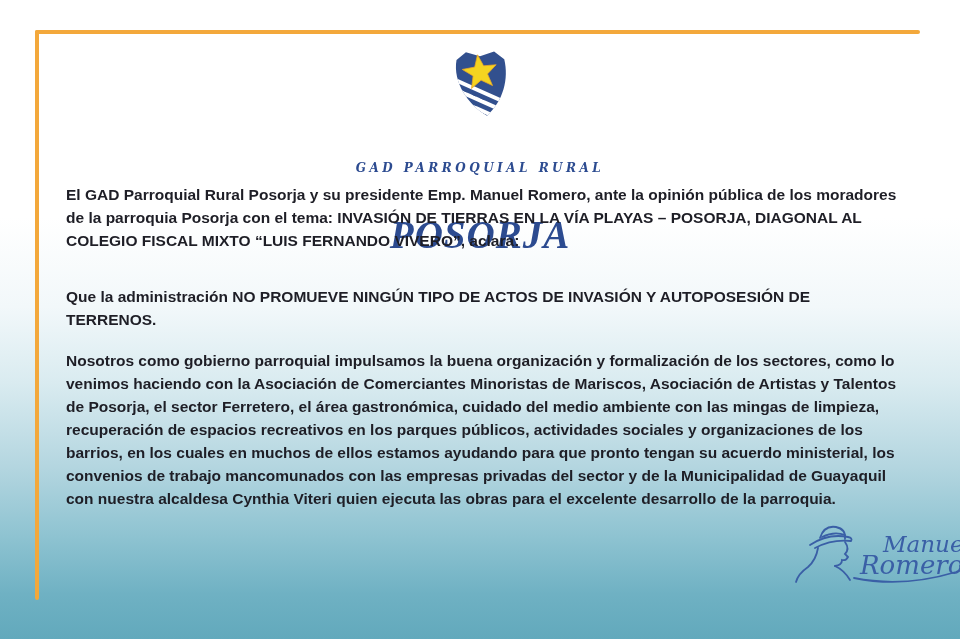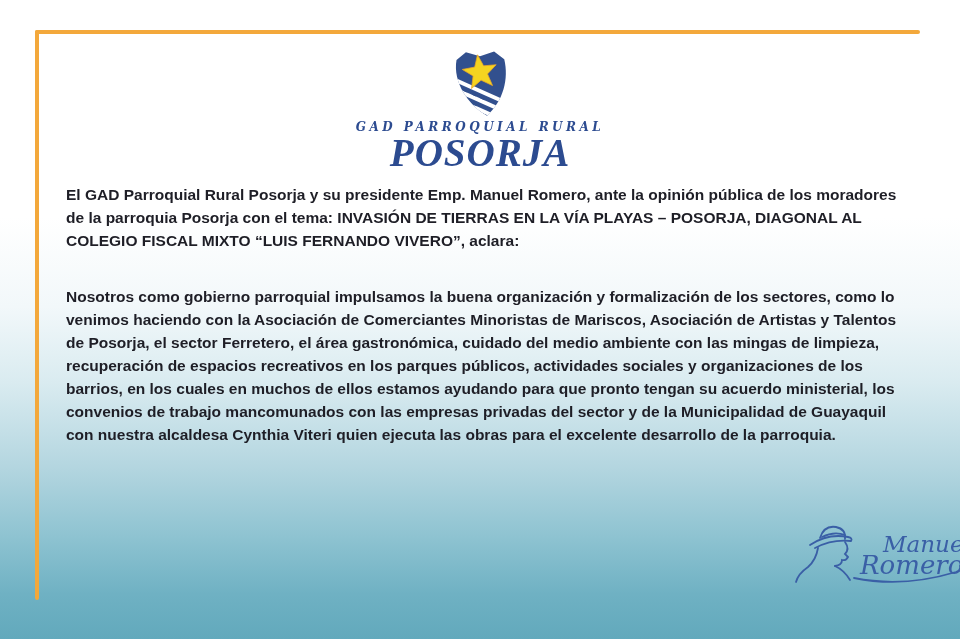--- a/index.html
+++ b/index.html
@@ -16,21 +16,21 @@
   .frame-top{
     position:absolute;left:35px;top:30px;width:885px;height:4px;
     background:#F3A83B;border-radius:2px;
   }
   .frame-left{
     position:absolute;left:35px;top:30px;width:4px;height:570px;
     background:#F3A83B;border-radius:2px;
   }
   .logo{
     position:absolute;left:0;top:46px;width:960px;
-    display:flex;flex-direction:column;align-items:center;
+    display:flex;flex-direction:column;align-items:center;gap:41px;
   }
   .logo .shield{width:80px;height:72px;}
   .org-line{
     margin-top:2px;
     font-family:"DejaVu Serif", serif;
     font-style:italic;font-weight:bold;
     font-size:12px;letter-spacing:3.5px;
     color:#2C4B90;
   }
   .org-name{
@@ -103,20 +103,21 @@
       <g transform="translate(50,34) rotate(-8) scale(1.15)">
         <polygon fill="#F5D420" stroke="#E8A428" stroke-width="0.8" points="0,-20 5,-6.9 19,-6.2 8.1,2.6 11.8,16.2 0,8.5 -11.8,16.2 -8.1,2.6 -19,-6.2 -5,-6.9"></polygon>
       </g>
     </svg>
     <div class="org-line">GAD PARROQUIAL RURAL</div>
     <div class="org-name">POSORJA</div>
   </header>
 
   <main class="content">
     <p class="p1">El GAD Parroquial Rural Posorja y su presidente Emp. Manuel Romero, ante la opinión pública de los moradores de la parroquia Posorja con el tema: INVASIÓN DE TIERRAS EN LA VÍA PLAYAS – POSORJA, DIAGONAL AL COLEGIO FISCAL MIXTO “LUIS FERNANDO VIVERO”, aclara:</p>
+    <p class="p2">Que la administración NO PROMUEVE NINGÚN TIPO DE ACTOS DE INVASIÓN Y AUTOPOSESIÓN DE TERRENOS.</p>
     <p class="p4">Nosotros como gobierno parroquial impulsamos la buena organización y formalización de los sectores, como lo venimos haciendo con la Asociación de Comerciantes Minoristas de Mariscos, Asociación de Artistas y Talentos de Posorja, el sector Ferretero, el área gastronómica, cuidado del medio ambiente con las mingas de limpieza, recuperación de espacios recreativos en los parques públicos, actividades sociales y organizaciones de los barrios, en los cuales en muchos de ellos estamos ayudando para que pronto tengan su acuerdo ministerial, los convenios de trabajo mancomunados con las empresas privadas del sector y de la Municipalidad de Guayaquil con nuestra alcaldesa Cynthia Viteri quien ejecuta las obras para el excelente desarrollo de la parroquia.</p>
   </main>
 
   <div class="signature">
     <svg class="sig-art" viewBox="0 0 200 62">
       <g fill="none" stroke="#3A5FA6" stroke-width="1.8" stroke-linecap="round">
 
         <path d="M 32 16 Q 36 3 48 5 Q 58 7 57 17"></path>
         <path d="M 22 23 Q 40 11 60 15 Q 65 16 63 19 Q 44 17 27 26"></path>
         <path d="M 34 15 Q 46 9 57 13"></path>

